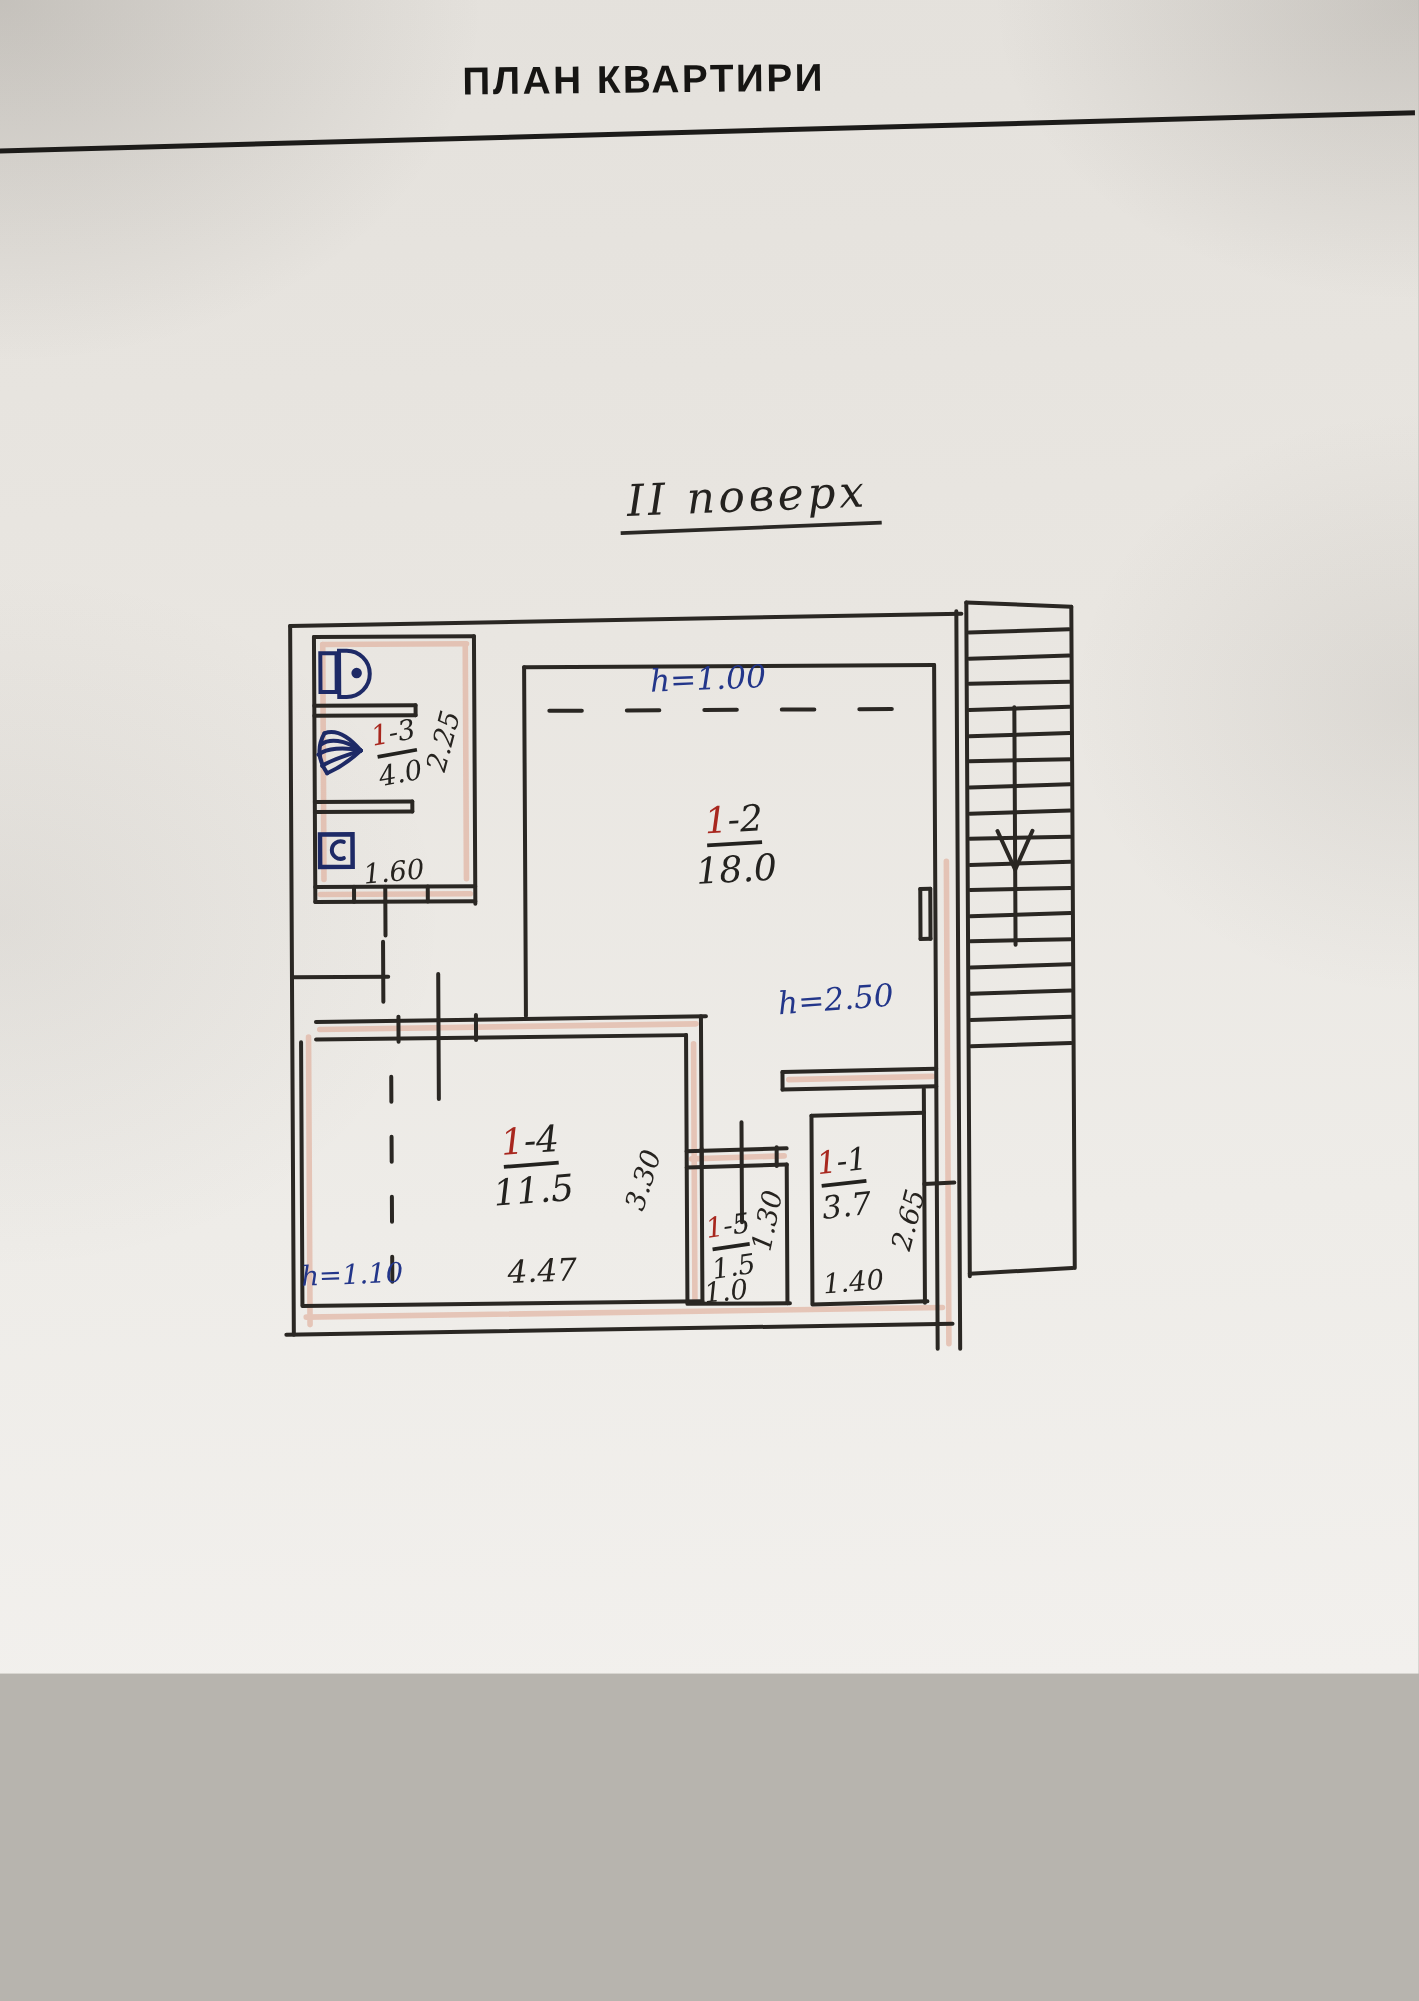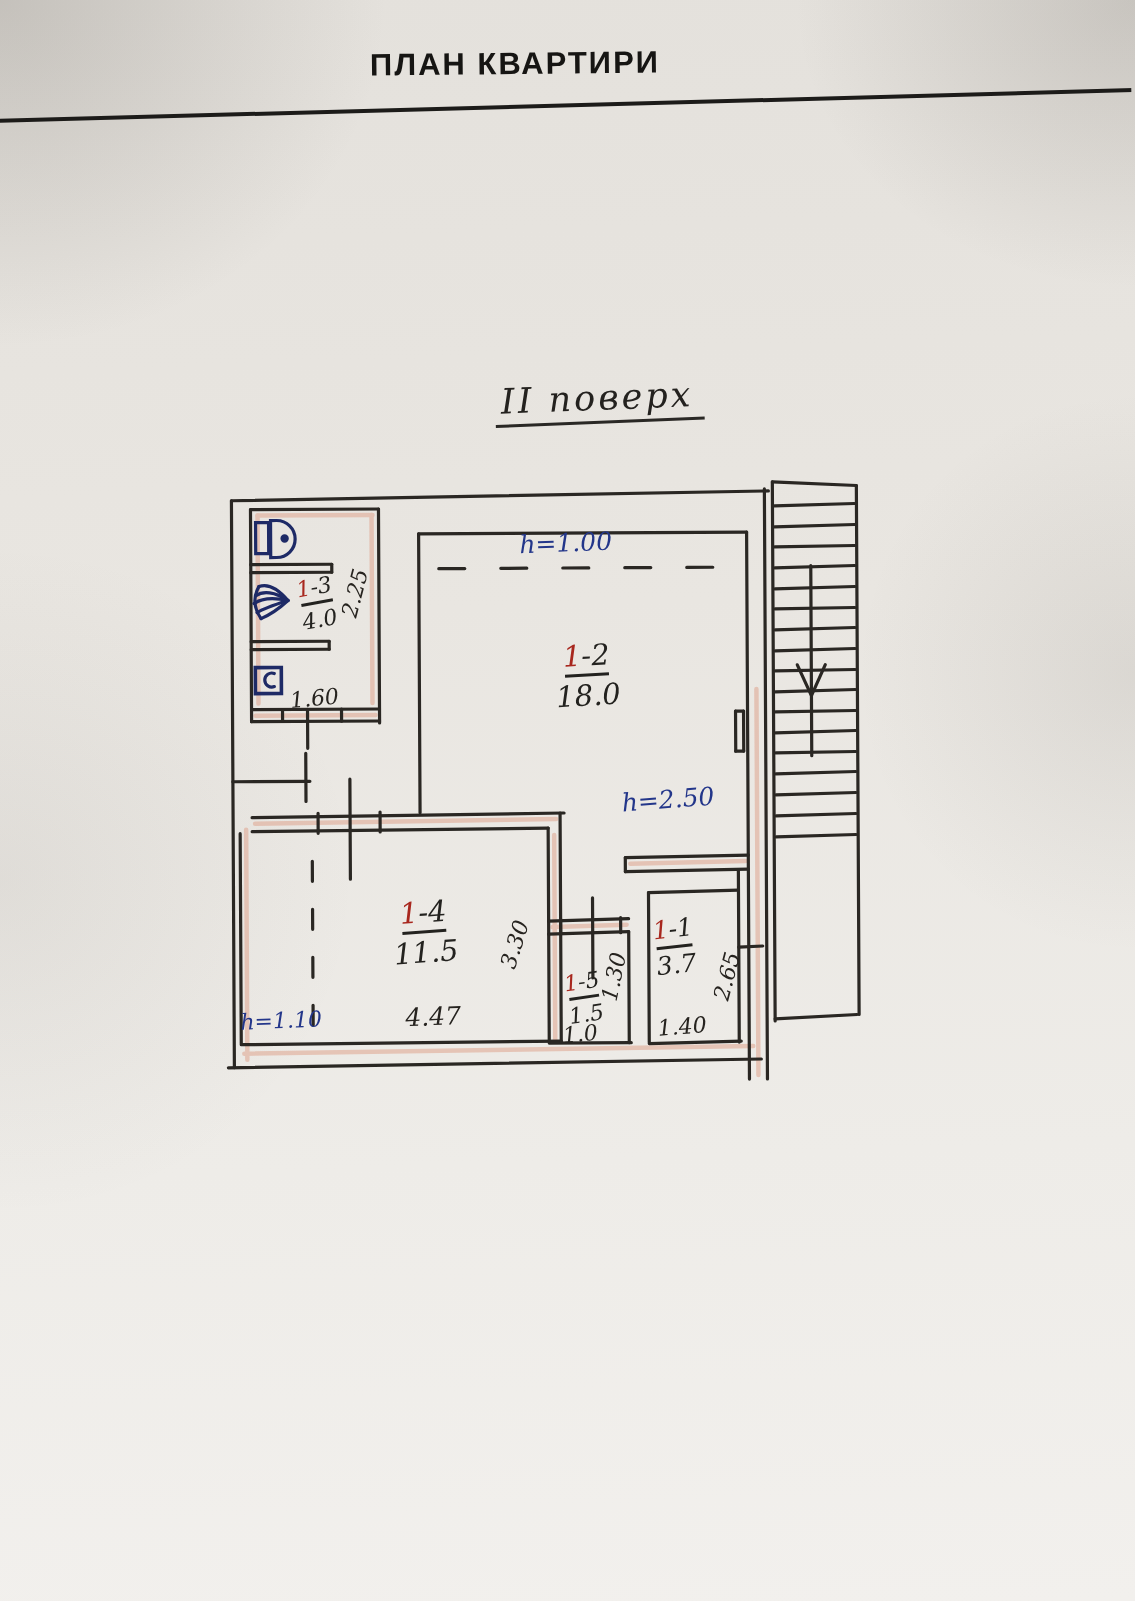--- a/index.html
+++ b/index.html
@@ -1,18 +1,18 @@
 <!DOCTYPE html>
 <html><head>
 <meta charset="utf-8">
 <style>
   html,body{margin:0;padding:0;background:#b7b4ae;}
   .paper{
     position:relative;
-    width:1135px;height:1601px;
+    width:1135px;height:1339px;
     margin:0 auto;
     overflow:hidden;
     background:
       radial-gradient(55% 35% at 0% 0%, rgba(72,66,58,.20), transparent 62%),
       radial-gradient(50% 30% at 100% 0%, rgba(72,66,58,.18), transparent 60%),
       radial-gradient(35% 25% at 100% 42%, rgba(84,78,70,.10), transparent 70%),
       radial-gradient(45% 30% at 0% 55%, rgba(84,78,70,.08), transparent 70%),
       linear-gradient(178deg,#e4e1dc 0%,#e9e6e1 38%,#eeece8 72%,#f2f0ed 100%);
     font-family:"Liberation Sans", sans-serif;
   }

